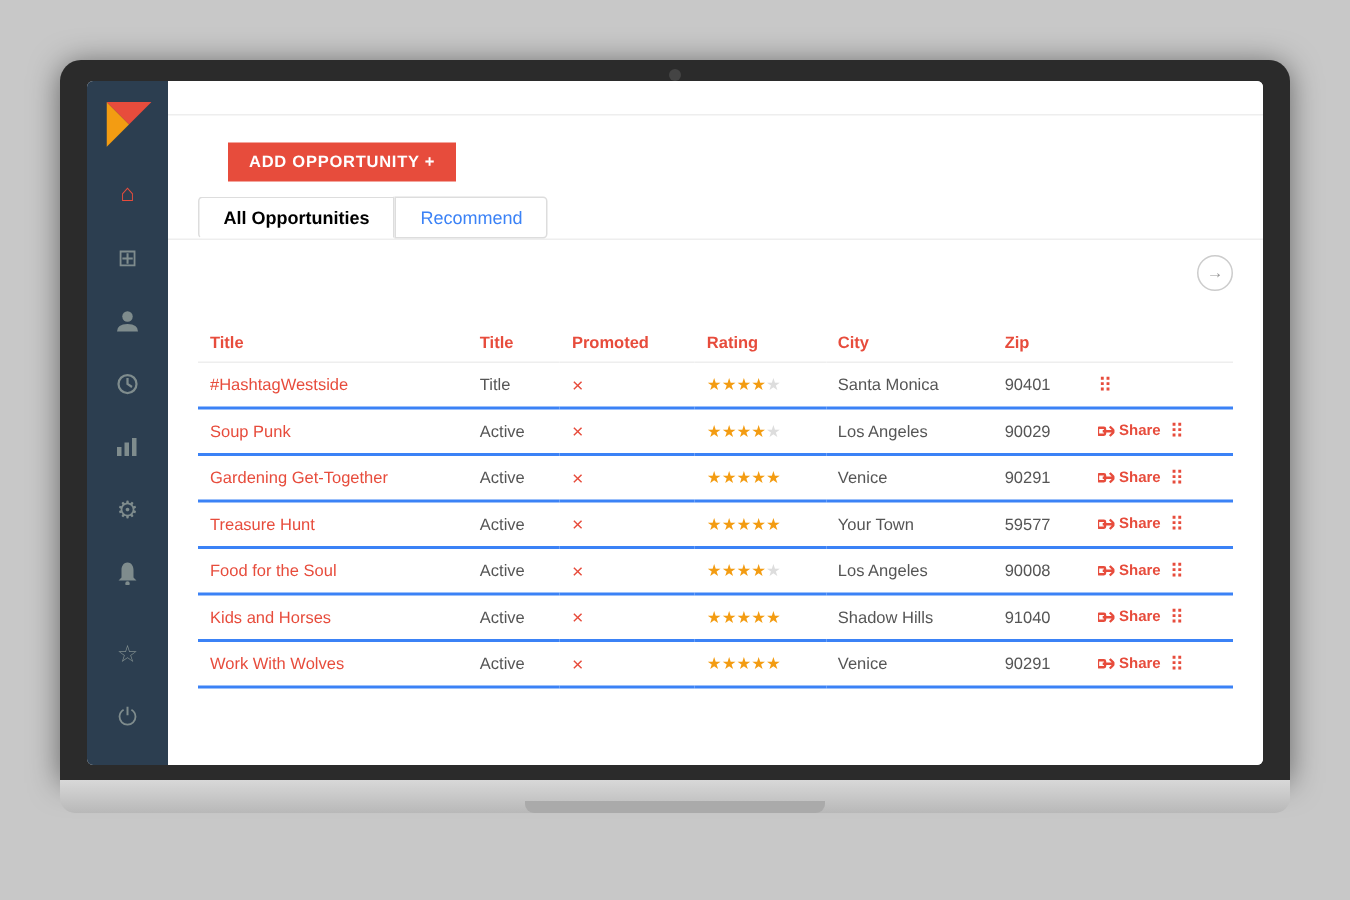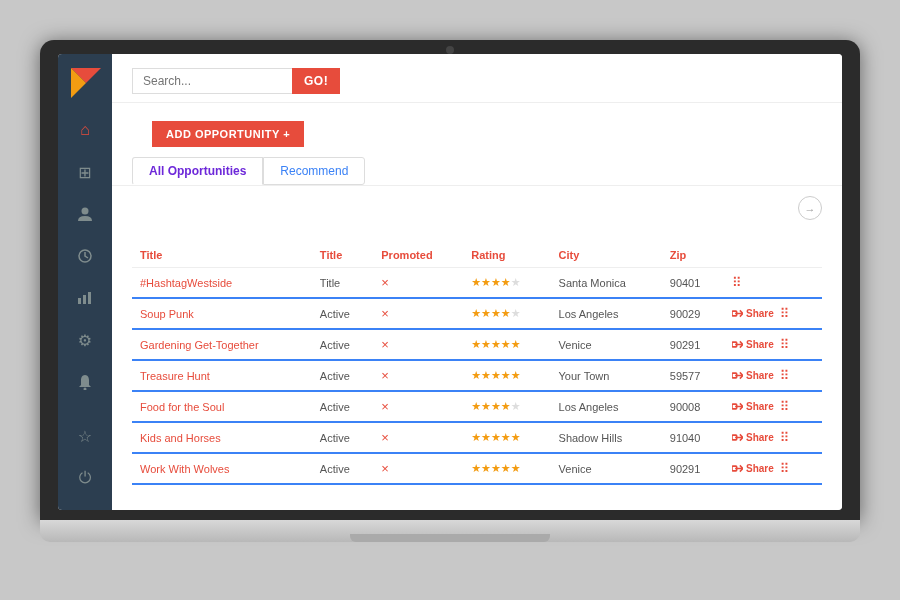--- a/index.html
+++ b/index.html
@@ -197,21 +197,21 @@
       font-size: 12px;
       color: #3b82f6;
       cursor: pointer;
       border: 1px solid #ddd;
       background: #fff;
     }
 
     .tab.active {
       background: #fff;
       border-bottom: 1px solid #fff;
-      color: #6d28d9;
+      color: #000000;
       font-weight: 600;
     }
 
     .tab:first-child {
       border-radius: 3px 0 0 3px;
     }
     .tab:last-child {
       border-radius: 0 3px 3px 0;
     }
 
@@ -342,24 +342,20 @@
             <circle cx="7" cy="15" r="1.5"></circle>
           </svg>
         </div>
         <div class="sidebar-spacer"></div>
         <div class="sidebar-icon">☆</div>
         <div class="sidebar-power">⏻</div>
       </div>
 
       <div class="main-content">
         <div class="header">
-          <div class="header-search">
-            <input class="search-input" type="text" placeholder="Search..." style="">
-            <button class="search-btn">GO!</button>
-          </div>
         </div>
 
         <div style="padding: 8px 20px 0;">
           <button class="add-btn">ADD OPPORTUNITY +</button>
         </div>
 
         <div class="tabs">
           <div class="tab active">All Opportunities</div>
           <div class="tab">Recommend</div>
         </div>

